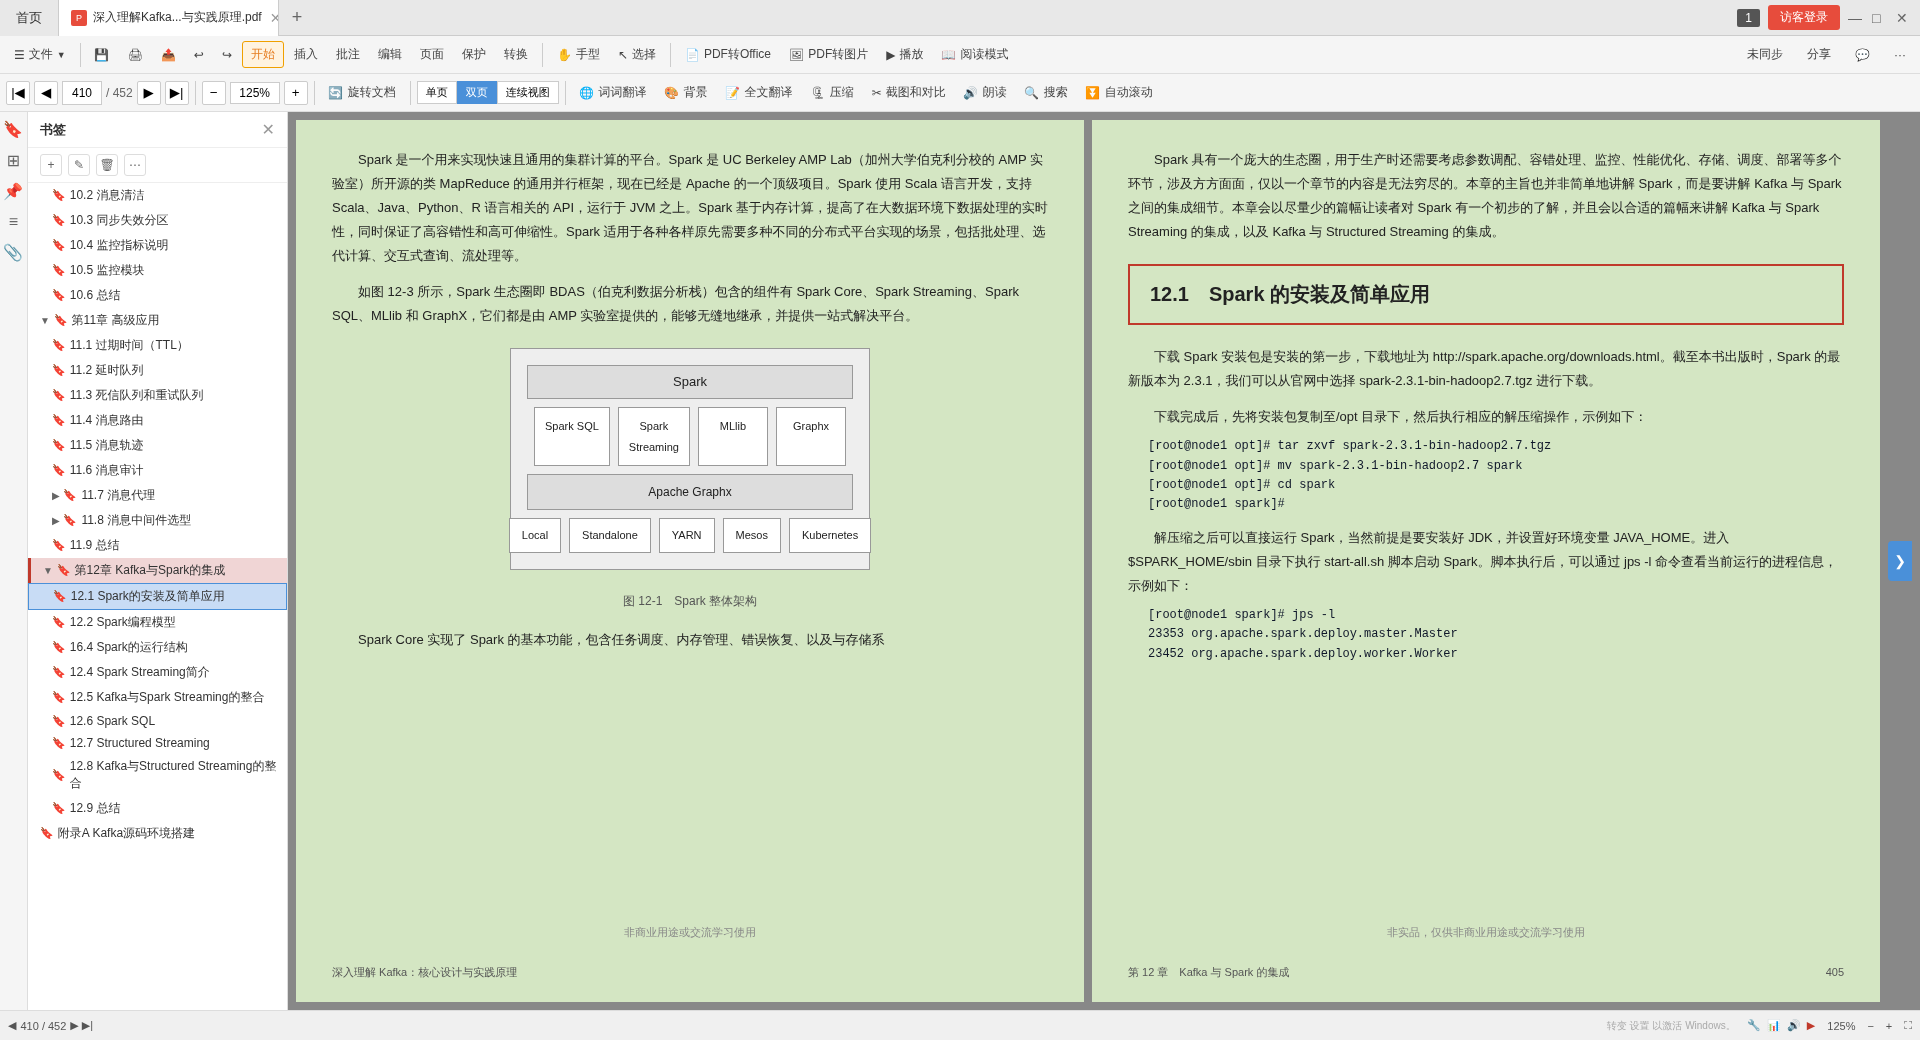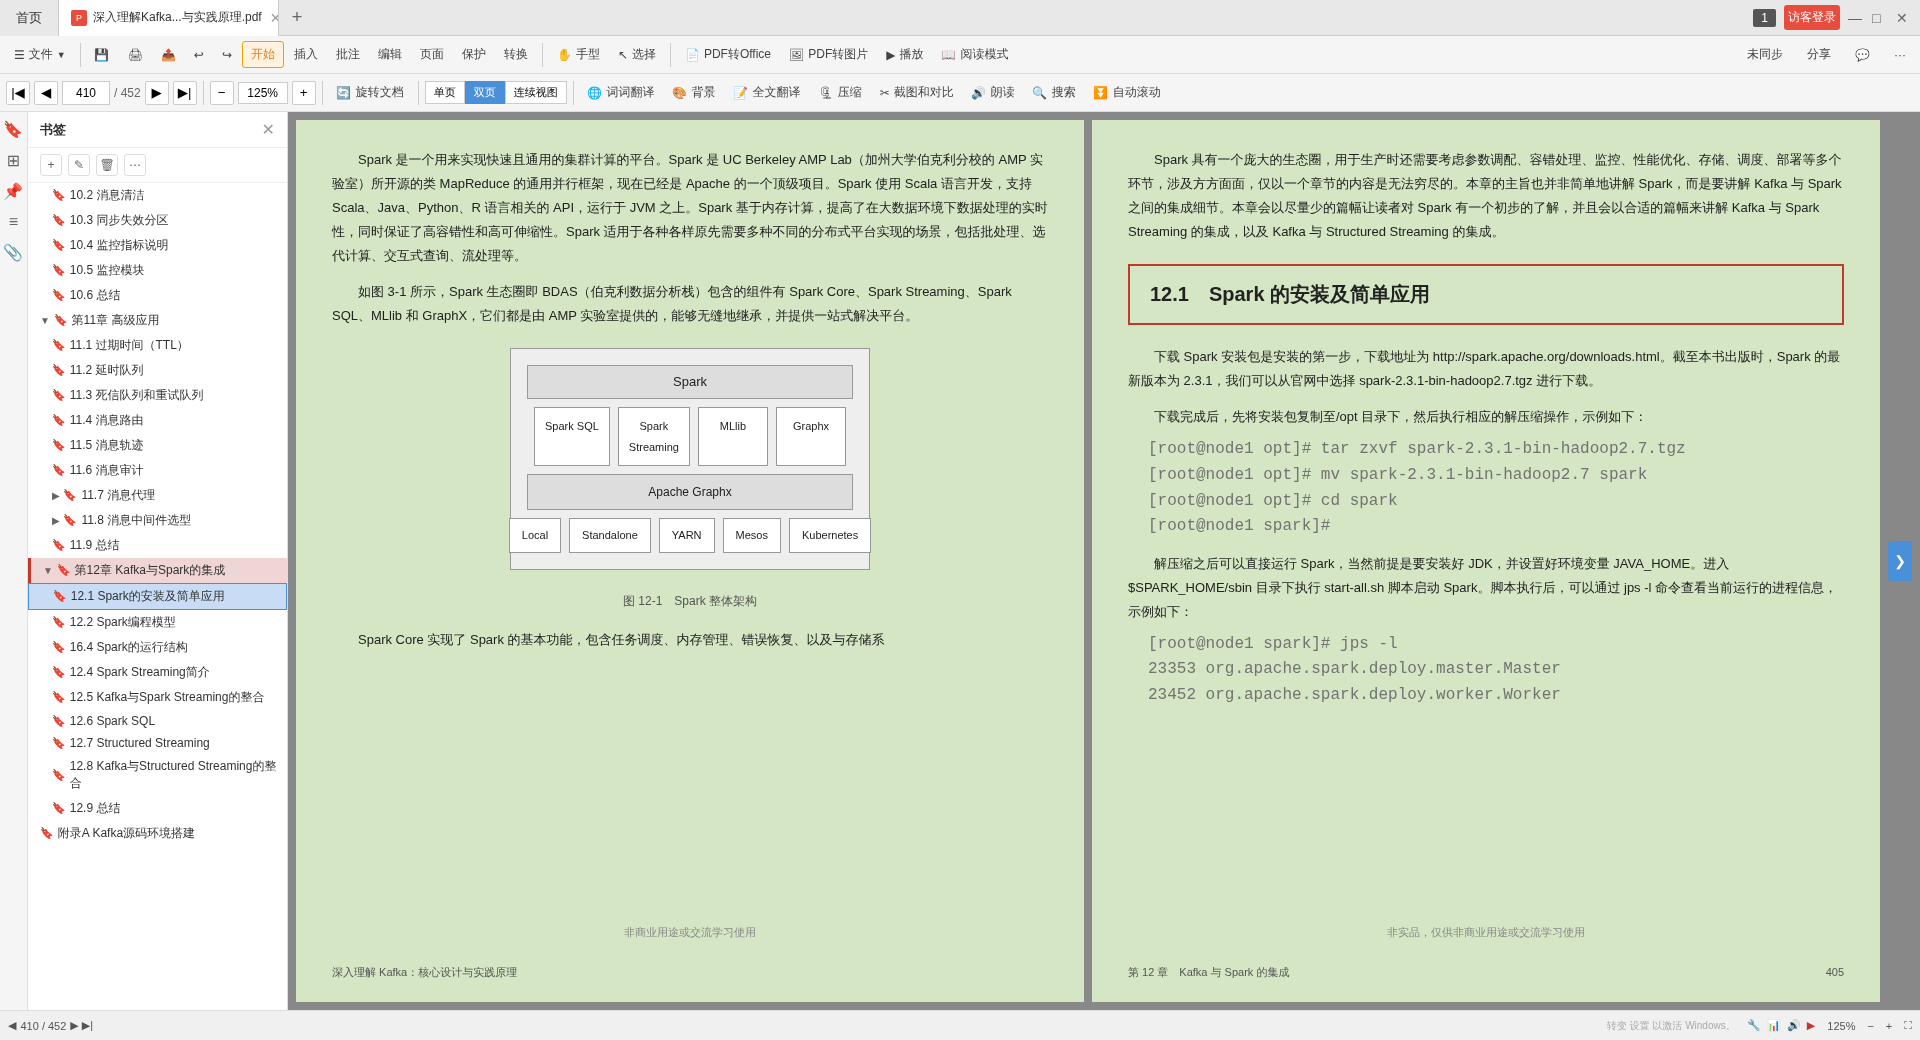--- a/index.html
+++ b/index.html
@@ -5,36 +5,36 @@
     * { margin: 0; padding: 0; box-sizing: border-box; }
     body { font-family: 'Microsoft YaHei', Arial, sans-serif; font-size: 13px; background: #f0f0f0; overflow: hidden; width: 1920px; height: 1040px; }
     .tab-bar { display: flex; align-items: center; height: 36px; background: #e8e8e8; border-bottom: 1px solid #ccc; }
     .tab-home { display: flex; align-items: center; height: 36px; padding: 0 16px; background: #e8e8e8; color: #333; font-size: 13px; cursor: pointer; border-right: 1px solid #ccc; }
     .tab-item { display: flex; align-items: center; height: 36px; padding: 0 12px; background: #fff; color: #333; font-size: 12px; border-right: 1px solid #ccc; max-width: 220px; white-space: nowrap; overflow: hidden; text-overflow: ellipsis; }
     .tab-item .tab-icon { width: 16px; height: 16px; background: #e74c3c; margin-right: 6px; display: inline-flex; align-items: center; justify-content: center; font-size: 9px; color: white; border-radius: 2px; flex-shrink: 0; }
     .tab-close { margin-left: 8px; font-size: 14px; color: #999; cursor: pointer; }
     .tab-new { display: flex; align-items: center; justify-content: center; width: 36px; height: 36px; font-size: 18px; cursor: pointer; color: #666; }
     .tab-spacer { flex: 1; }
     .tab-right-btns { display: flex; align-items: center; gap: 8px; padding-right: 8px; }
-    .btn-visit { background: #e74c3c; color: white; border: none; padding: 4px 4px; font-size: 12px; border-radius: 3px; cursor: pointer; }
+    .btn-visit { background: #e74c3c; color: white; border: none; padding: 4px 12px; font-size: 12px; border-radius: 3px; cursor: pointer; }
     .win-btn { width: 16px; height: 16px; display: inline-block; cursor: pointer; font-size: 14px; color: #666; }
 
     
     .toolbar { display: flex; align-items: center; height: 38px; background: #f5f5f5; border-bottom: 1px solid #ddd; padding: 0 6px; gap: 2px; }
     .toolbar-btn { display: flex; align-items: center; gap: 4px; padding: 4px 8px; cursor: pointer; border-radius: 3px; font-size: 12px; color: #444; white-space: nowrap; }
     .toolbar-btn.active { background: #fff3e0; color: #e67e22; border: 1px solid #f0a000; }
     .toolbar-sep { width: 1px; height: 24px; background: #ccc; margin: 0 4px; }
 
     
     .toolbar2 { display: flex; align-items: center; height: 38px; background: #f5f5f5; border-bottom: 1px solid #ddd; padding: 0 6px; gap: 2px; }
 
     
     .page-nav { display: flex; align-items: center; gap: 4px; }
     .page-nav-btn { width: 24px; height: 24px; display: flex; align-items: center; justify-content: center; cursor: pointer; border: 1px solid #ccc; background: #fff; border-radius: 2px; }
-    .page-input { width: 48px; height: 24px; border: 1px solid #ccc; text-align: center; font-size: 12px; }
+    .page-input { width: 40px; height: 24px; border: 1px solid #ccc; text-align: center; font-size: 12px; }
 
     
     .main-layout { display: flex; height: calc(1040px - 32px - 36px - 38px - 38px - 30px); }
 
     
     .sidebar { width: 260px; background: #fff; border-right: 1px solid #ddd; overflow-y: auto; flex-shrink: 0; }
     .sidebar-header { display: flex; align-items: center; justify-content: space-between; padding: 8px 12px; border-bottom: 1px solid #eee; }
     .sidebar-title { font-size: 13px; font-weight: bold; color: #333; }
     .sidebar-close { font-size: 16px; cursor: pointer; color: #999; }
     .sidebar-tools { display: flex; align-items: center; gap: 6px; padding: 6px 12px; border-bottom: 1px solid #eee; }
@@ -47,21 +47,21 @@
     .toc-item .toc-icon { margin-right: 4px; color: #4a90d9; font-size: 11px; }
     .toc-indent1 { padding-left: 24px; }
 
     
     .pdf-page { background: #d4e6c3; flex: 1; overflow-y: auto; padding: 30px 40px; font-size: 13px; line-height: 1.8; color: #222; position: relative; }
     .pdf-page-right { background: #d4e6c3; flex: 1; overflow-y: auto; padding: 30px 40px; font-size: 13px; line-height: 1.8; color: #222; }
 
     .watermark { font-size: 11px; color: #888; text-align: center; margin-top: 33px; }
 
     
-    .code-block { background: transparent; font-family: 'Courier New', monospace; font-size: 16px; color: #737373; margin: 10px 0; line-height: 1.6; }
+    .code-block { background: transparent; font-family: 'Courier New', monospace; font-size: 12px; color: #0f172a; margin: 10px 0; line-height: 1.6; }
 
     
     .spark-diagram { border: 1px solid #999; padding: 16px; margin: 20px auto; max-width: 360px; background: #eee; }
     .spark-top-label { text-align: center; font-size: 13px; margin-bottom: 8px; border: 1px solid #999; padding: 4px; background: #ddd; }
     .spark-components { display: flex; gap: 8px; margin-bottom: 8px; justify-content: center; }
     .spark-component { border: 1px solid #999; padding: 8px 10px; text-align: center; font-size: 11px; background: #fff; min-width: 70px; }
     .spark-core { border: 1px solid #999; padding: 6px; text-align: center; font-size: 12px; background: #ddd; margin-bottom: 8px; }
     .spark-nodes { display: flex; gap: 8px; justify-content: center; }
     .spark-node { border: 1px solid #999; padding: 6px 12px; text-align: center; font-size: 11px; background: #fff; }
 
@@ -380,21 +380,21 @@
     <div class="toc-item">
       <span class="toc-icon">🔖</span>
       <span>附录A Kafka源码环境搭建</span>
     </div>
   </div>
 
   <div style="flex:1;background:#888;padding:8px;display:flex;gap:8px;overflow:hidden;">
 
     <div class="pdf-page" style="flex:1;overflow-y:auto;background:#d4e6c3;padding:28px 36px;font-size:13px;line-height:1.85;color:#222;position:relative;">
       <p style="text-indent:2em;margin-bottom:12px;">Spark 是一个用来实现快速且通用的集群计算的平台。Spark 是 UC Berkeley AMP Lab（加州大学伯克利分校的 AMP 实验室）所开源的类 MapReduce 的通用并行框架，现在已经是 Apache 的一个顶级项目。Spark 使用 Scala 语言开发，支持 Scala、Java、Python、R 语言相关的 API，运行于 JVM 之上。Spark 基于内存计算，提高了在大数据环境下数据处理的实时性，同时保证了高容错性和高可伸缩性。Spark 适用于各种各样原先需要多种不同的分布式平台实现的场景，包括批处理、选代计算、交互式查询、流处理等。</p>
-      <p style="text-indent:2em;margin-bottom:16px;">如图 3-1 所示，Spark 生态圈即 BDAS（伯克利数据分析栈）包含的组件有 Spark Core、Spark Streaming、Spark SQL、MLlib 和 GraphX，它们都是由 AMP 实验室提供的，能够无缝地继承，并提供一站式解决平台。</p>
+      <p style="text-indent:2em;margin-bottom:16px;">如图 12-3 所示，Spark 生态圈即 BDAS（伯克利数据分析栈）包含的组件有 Spark Core、Spark Streaming、Spark SQL、MLlib 和 GraphX，它们都是由 AMP 实验室提供的，能够无缝地继承，并提供一站式解决平台。</p>
 
       <div class="spark-diagram">
         <div class="spark-top-label">Spark</div>
         <div class="spark-components">
           <div class="spark-component">Spark SQL</div>
           <div class="spark-component">
             <span>Spark</span><br>
             <span>Streaming</span>
           </div>
           <div class="spark-component">MLlib</div>

